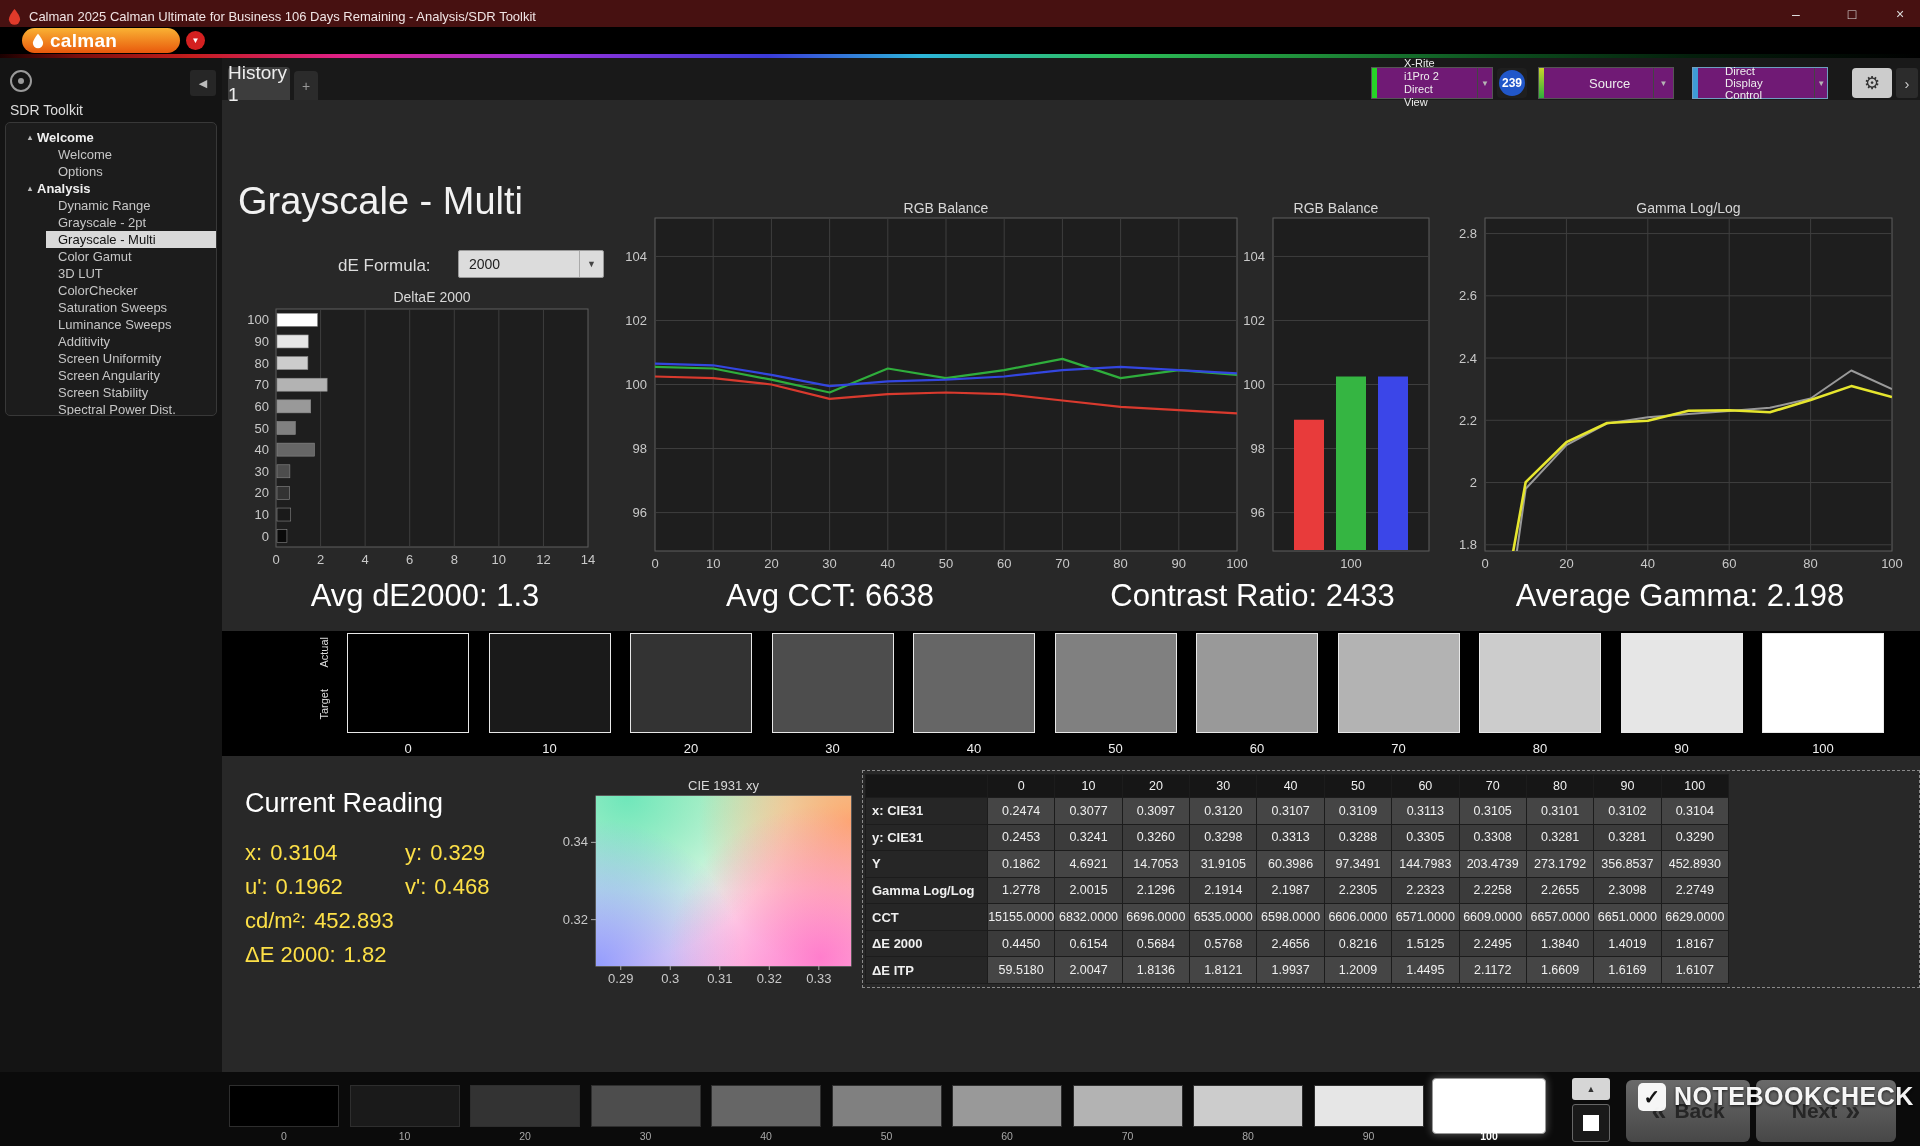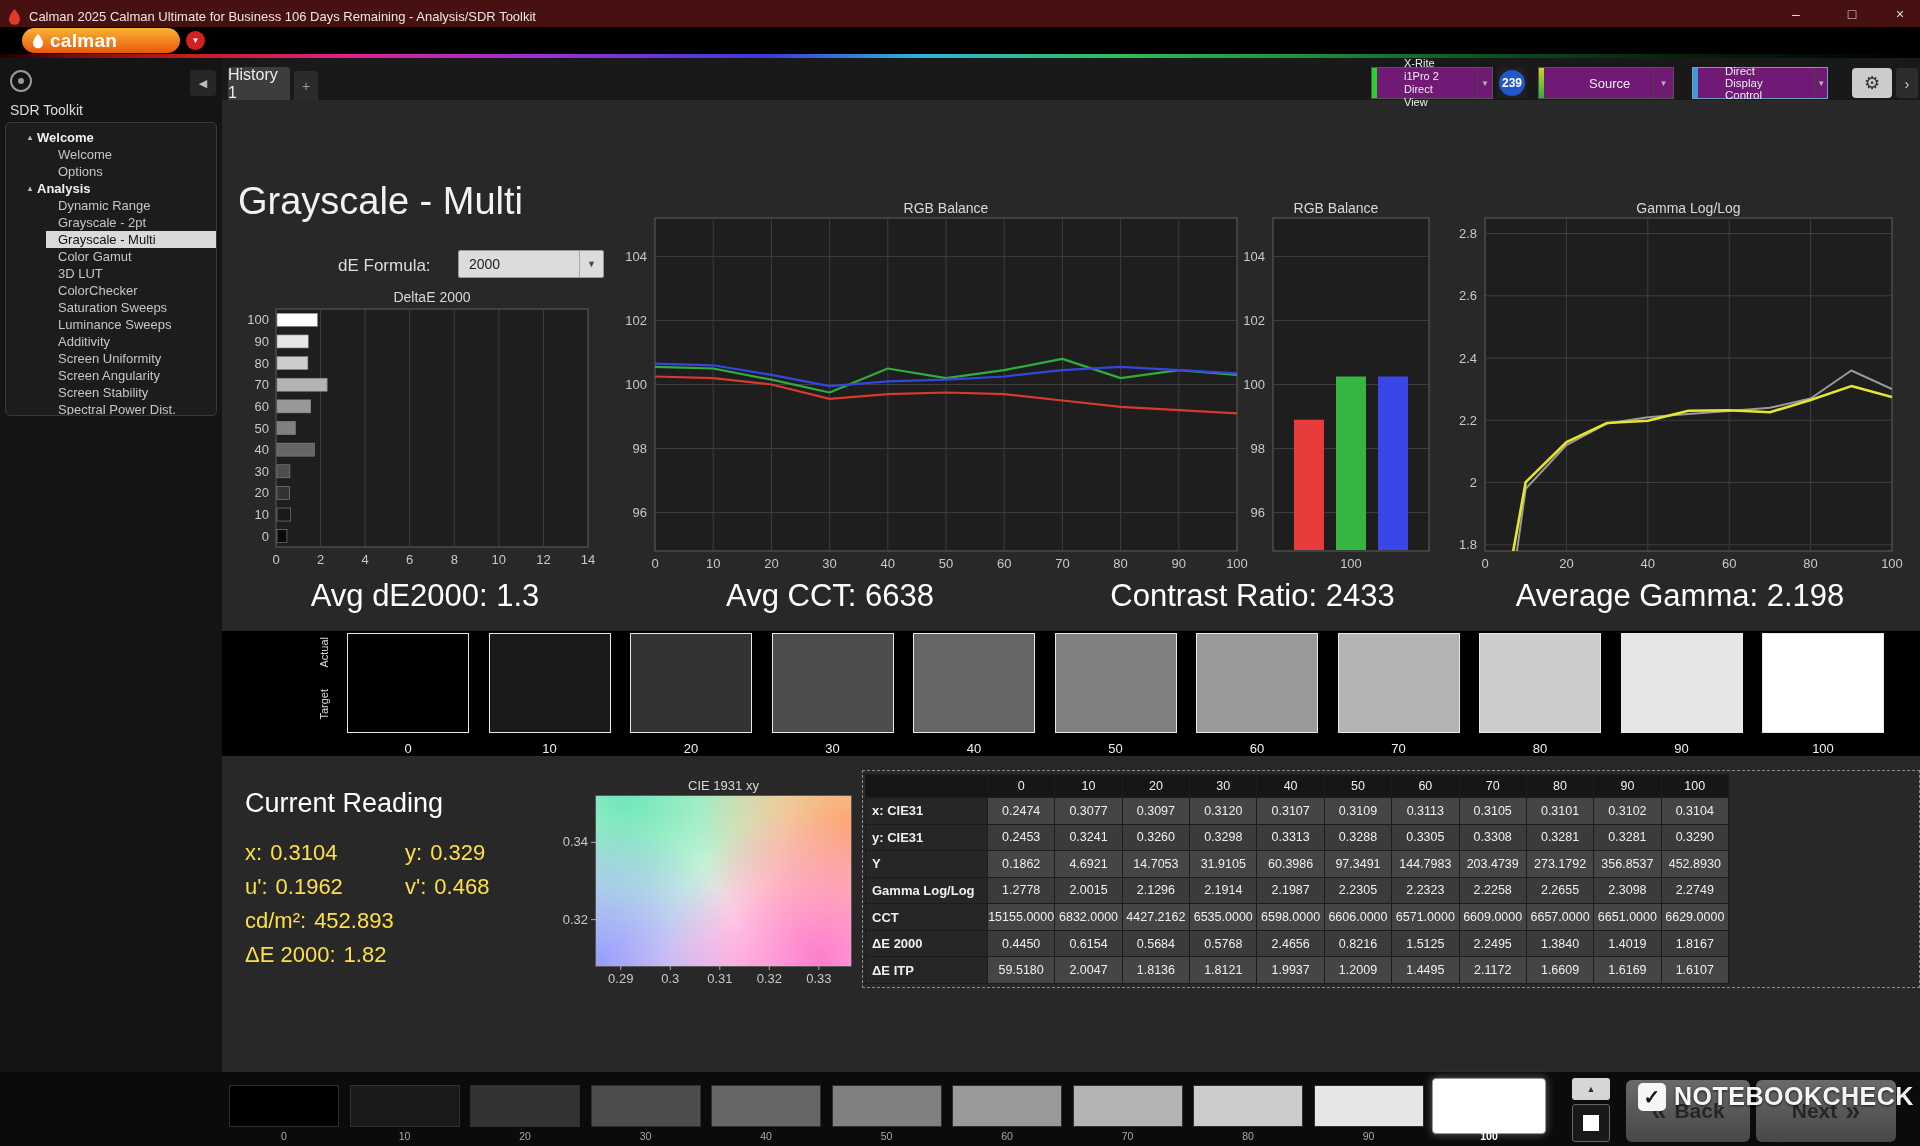--- a/index.html
+++ b/index.html
@@ -27,21 +27,21 @@
 #sb-title{position:absolute;left:10px;top:44px;color:#ddd;font-size:14px;}
 #tree{position:absolute;left:5px;top:64px;width:212px;height:294px;background:#1c1c1c;border:1px solid #383838;border-radius:5px;padding-top:6px;overflow:hidden;}
 .tree-section{display:flex;align-items:center;height:17px;padding-left:22px;color:#f0f0f0;font-size:13px;font-weight:bold;gap:5px;}
 .tree-section .exp{font-size:8px;color:#bbb;}
 .tree-item{height:17px;line-height:17px;padding-left:52px;color:#c6c6c6;font-size:13px;white-space:nowrap;}
 .tree-item.selected{background:#d9d9d9;color:#111;margin-left:40px;padding-left:12px;}
 
 
 #tabstrip{position:absolute;left:222px;top:58px;width:1698px;height:42px;background:#191919;}
 #content-bg{position:absolute;left:222px;top:100px;width:1698px;height:972px;background:#282828;}
-#tab-history{position:absolute;left:228px;top:67px;width:62px;height:33px;background:#3d3d3d;border-radius:4px 4px 0 0;color:#eee;font-size:16px;display:flex;align-items:center;justify-content:center;}
+#tab-history{position:absolute;left:228px;top:67px;width:62px;height:33px;background:#3d3d3d;border-radius:4px 4px 0 0;color:#eee;font-size:19px;display:flex;align-items:center;justify-content:center;}
 #tab-plus{position:absolute;left:294px;top:71px;width:24px;height:29px;background:#2b2b2b;border-radius:4px 4px 0 0;color:#999;font-size:14px;display:flex;align-items:center;justify-content:center;}
 .dd{position:absolute;background:#701a75;border:1px solid #555;display:flex;align-items:center;color:#eee;gap:21px;}
 .dd .stripe{width:5px;height:100%;flex:none;}
 .dd .dd-arrow{margin-left:auto;width:20px;height:100%;display:flex;align-items:center;justify-content:center;color:#b5b5b5;font-size:8px;border-left:1px solid #444;}
 #dd-meter{left:1371px;top:67px;width:122px;height:32px;}
 #dd-meter .two{padding-left:6px;font-size:11px;line-height:13px;}
 #badge-wrap{position:absolute;left:1497px;top:68px;width:30px;height:30px;background:#1f1f1f;border-radius:4px;display:flex;align-items:center;justify-content:center;}
 #badge{width:26px;height:26px;border-radius:50%;background:#2157c9;color:#fff;font-size:12px;font-weight:bold;display:flex;align-items:center;justify-content:center;}
 #dd-source{left:1538px;top:67px;width:136px;height:32px;font-size:13px;}
 #dd-source .lbl{padding-left:24px;}
@@ -522,21 +522,21 @@
             <td>2.2323</td>
             <td>2.2258</td>
             <td>2.2655</td>
             <td>2.3098</td>
             <td>2.2749</td>
           </tr>
           <tr>
             <th>CCT</th>
             <td>15155.0000</td>
             <td>6832.0000</td>
-            <td>4427.2162</td>
+            <td>6696.0000</td>
             <td>6535.0000</td>
             <td>6598.0000</td>
             <td>6606.0000</td>
             <td>6571.0000</td>
             <td>6609.0000</td>
             <td>6657.0000</td>
             <td>6651.0000</td>
             <td>6629.0000</td>
           </tr>
           <tr>

